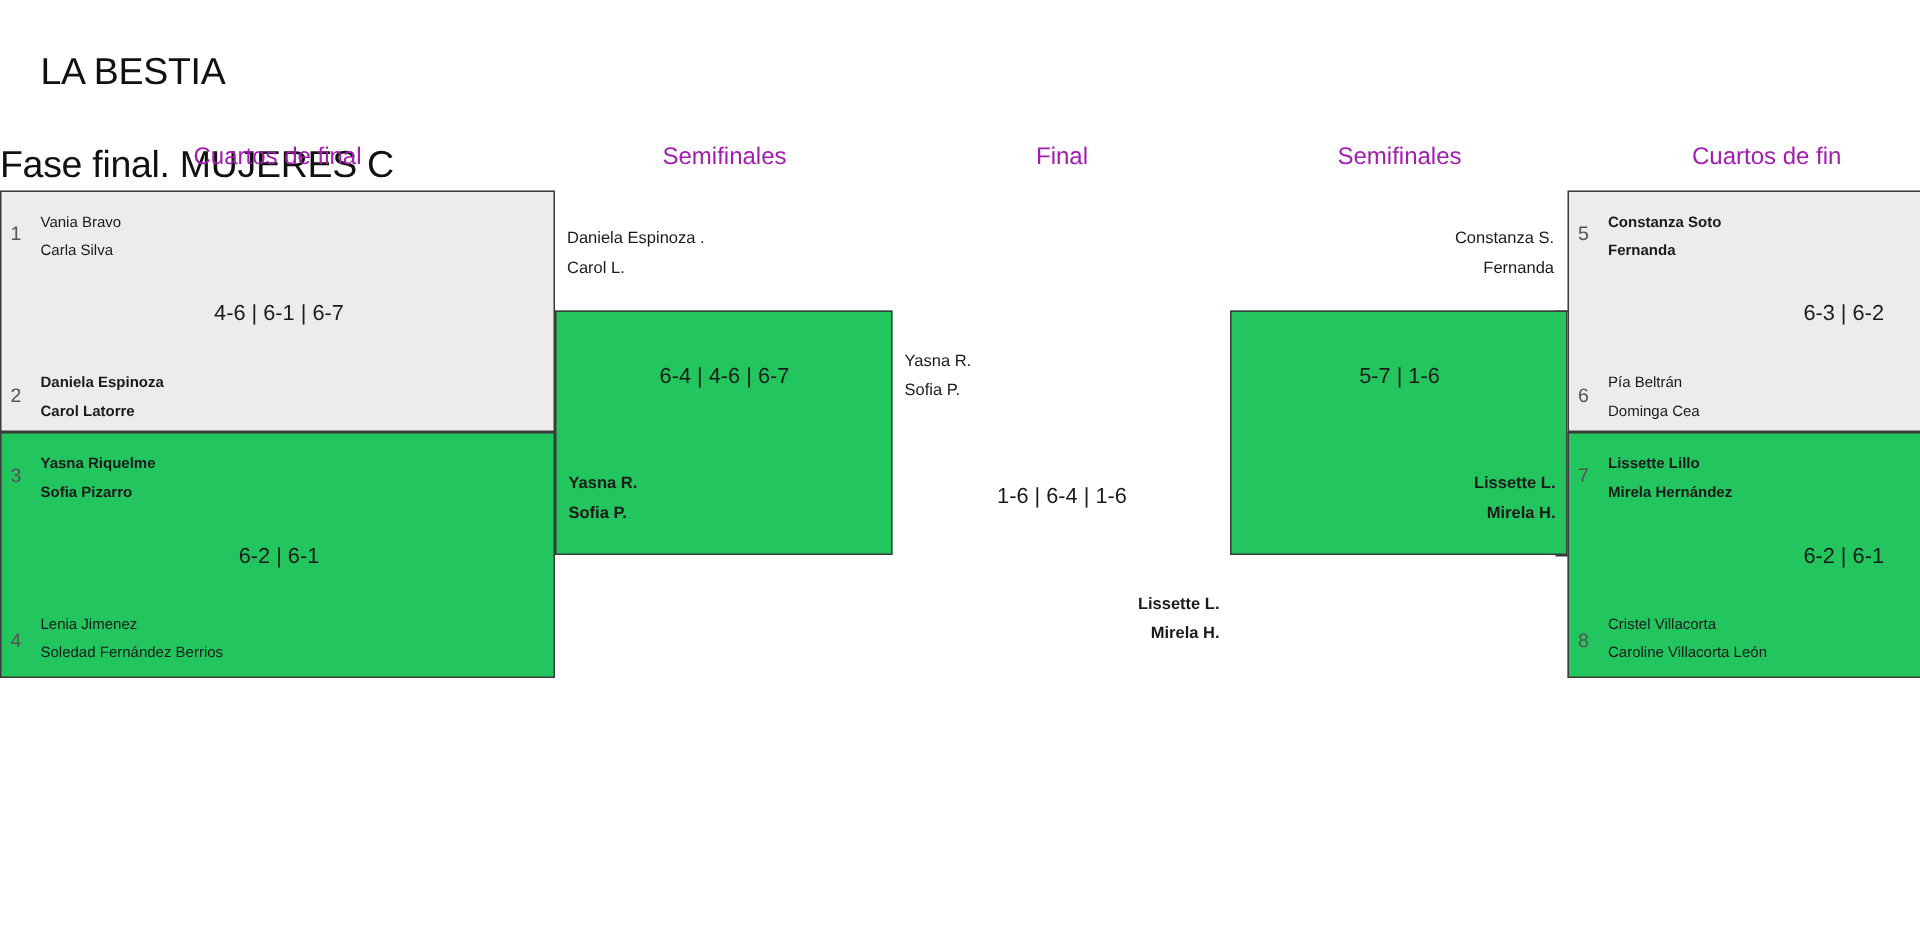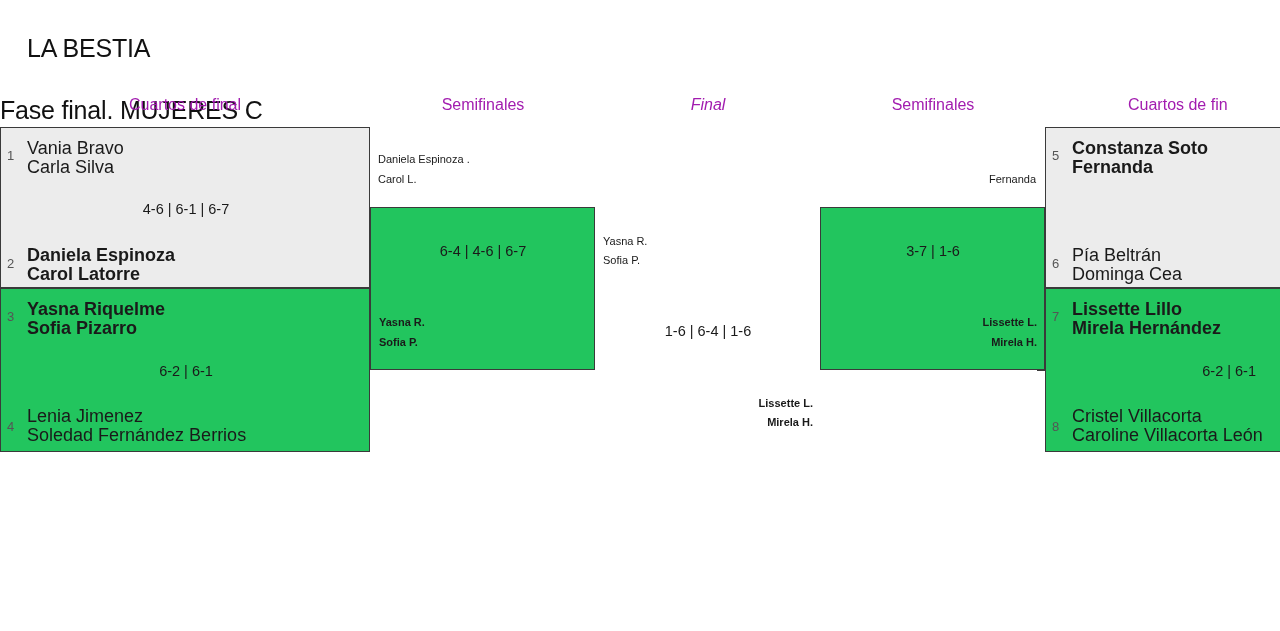--- a/index.html
+++ b/index.html
@@ -40,21 +40,21 @@
     background: #22c55e;
   }
   .match.shaded { background: #ececec; }
 
   .seed {
     position: absolute; left: 6px;
     font-size: 13px; color: #555; line-height: 15px;
   }
   .team {
     position: absolute;
-    font-size: 18px; line-height: 19px; color: #1a1a1a;
+    font-size: 10px; line-height: 19px; color: #1a1a1a;
     white-space: nowrap;
   }
   .team.win { font-weight: 700; }
   .team.lose { font-weight: 400; }
 
   .score {
     position: absolute;
     font-size: 14.5px; line-height: 19px; color: #1a1a1a;
     white-space: nowrap;
   }
@@ -79,21 +79,21 @@
 <div id="page">
 
   <div class="tourney-title">
     <span>LA BESTIA</span>
     <span class="title-line2">Fase final. MUJERES C</span>
   </div>
 
 
   <div class="round-head" style="left:85px;  width:200px;">Cuartos de final</div>
   <div class="round-head" style="left:383px; width:200px;">Semifinales</div>
-  <div class="round-head" style="left:608px; width:200px;font-style:italic;">Final</div>
+  <div class="round-head" style="left:608px; width:200px;">Final</div>
   <div class="round-head" style="left:833px; width:200px;">Semifinales</div>
   <div class="round-head" style="left:1128px;width:200px; text-align:left;">Cuartos de fin</div>
 
   <div class="match shaded" style="left:0px; top:127px; width:370px; height:161px;">
     <div class="seed" style="top:20px;">1</div>
     <div class="team lose" style="left:26px; top:11px;">Vania Bravo</div>
     <div class="team lose" style="left:26px; top:30px;">Carla Silva</div>
     <div class="score center" style="left:26px; top:72px; width:318px;">4-6 | 6-1 | 6-7</div>
     <div class="seed" style="top:128px;">2</div>
     <div class="team win" style="left:26px; top:118px;">Daniela Espinoza</div>
@@ -120,32 +120,34 @@
   </div>
 
   <div class="float-team lose" style="left:603px; top:231px;">Yasna R.</div>
   <div class="float-team lose" style="left:603px; top:250px;">Sofia P.</div>
 
   <div class="score center" style="left:608px; top:322px; width:200px;">1-6 | 6-4 | 1-6</div>
 
   <div class="float-team win right" style="left:608px; top:393px; width:205px;">Lissette L.</div>
   <div class="float-team win right" style="left:608px; top:412px; width:205px;">Mirela H.</div>
 
+  <div class="float-team lose right" style="left:838px; top:149px; width:198px;">Constanza S.</div>
   <div class="float-team lose right" style="left:838px; top:169px; width:198px;">Fernanda</div>
 
   <div class="match" style="left:820px; top:207px; width:225px; height:163px;">
-    <div class="score center" style="left:8px; top:34px; width:208px;">3-7 | 1-6</div>
+    <div class="score center" style="left:8px; top:34px; width:208px;">5-7 | 1-6</div>
     <div class="float-team win right" style="left:8px; top:104px; width:208px;">Lissette L.</div>
     <div class="float-team win right" style="left:8px; top:124px; width:208px;">Mirela H.</div>
   </div>
 
   <div class="match shaded" style="left:1045px; top:127px; width:250px; height:161px;">
     <div class="seed" style="top:20px;">5</div>
     <div class="team win" style="left:26px; top:11px;">Constanza Soto</div>
     <div class="team win" style="left:26px; top:30px;">Fernanda</div>
+    <div class="score right" style="left:26px; top:72px; width:184px;">6-3 | 6-2</div>
     <div class="seed" style="top:128px;">6</div>
     <div class="team lose" style="left:26px; top:118px;">Pía Beltrán</div>
     <div class="team lose" style="left:26px; top:137px;">Dominga Cea</div>
   </div>
 
   <div class="match" style="left:1045px; top:288px; width:250px; height:164px;">
     <div class="seed" style="top:20px;">7</div>
     <div class="team win" style="left:26px; top:11px;">Lissette Lillo</div>
     <div class="team win" style="left:26px; top:30px;">Mirela Hernández</div>
     <div class="score right" style="left:26px; top:73px; width:184px;">6-2 | 6-1</div>

